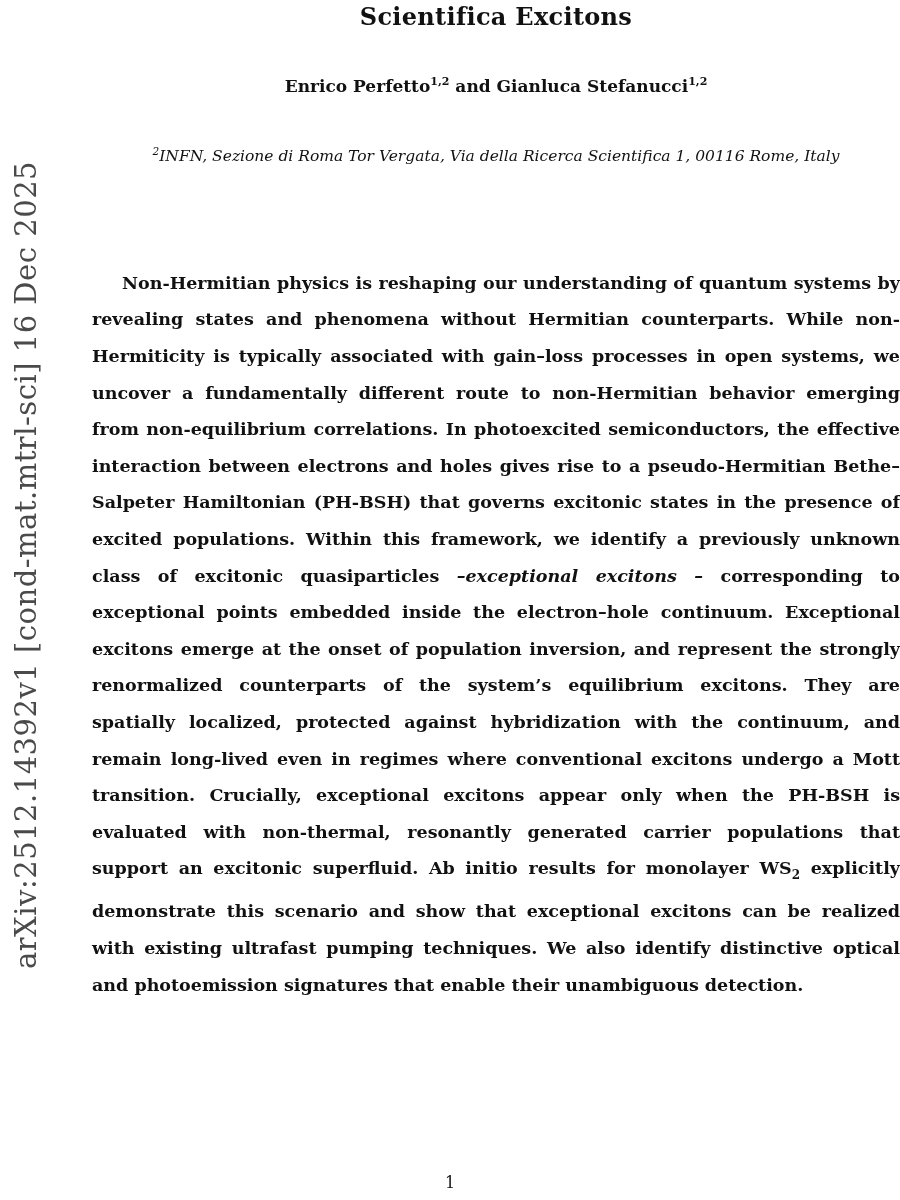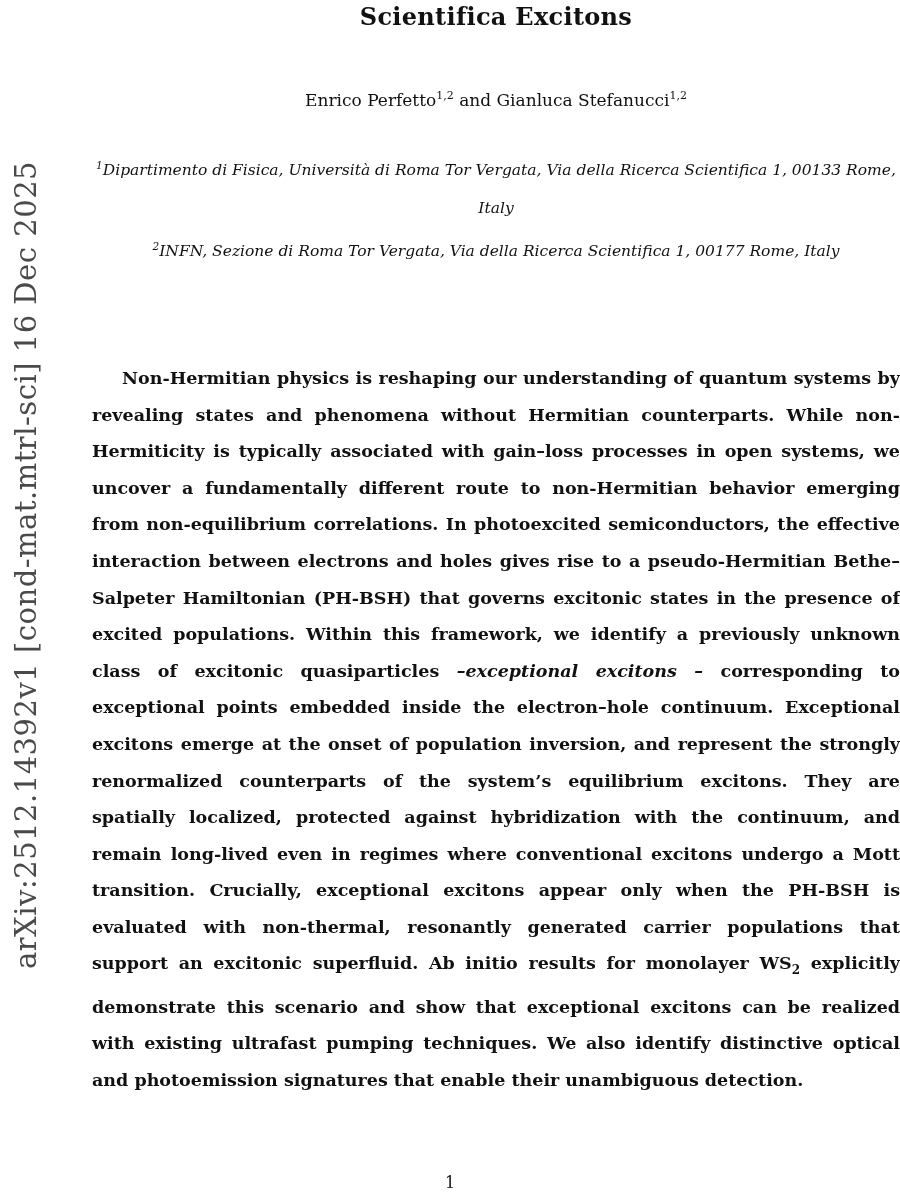--- a/index.html
+++ b/index.html
@@ -31,23 +31,23 @@
     padding-top: 2px;
   }
   .title {
     text-align: center;
     font-size: 24px;
     font-weight: bold;
     letter-spacing: 0.3px;
   }
   .authors {
     text-align: center;
-    margin-top: 58px;
+    margin-top: 44px;
     font-size: 17px;
-    font-weight: normal;
+    font-weight: bold;
   }
   .authors sup { font-size: 11px; }
   .affiliations {
     margin-top: 36px;
     text-align: center;
     font-style: italic;
     font-size: 15.5px;
     line-height: 38px;
   }
   .affiliations sup { font-size: 10.5px; font-style: italic; }
@@ -76,22 +76,21 @@
 
   <div class="watermark">arXiv:2512.14392v1 [cond-mat.mtrl-sci] 16 Dec 2025</div>
 
   <div class="content">
 
     <h1 class="title">Scientifica Excitons</h1>
 
     <div class="authors"><span>Enrico Perfetto</span><sup>1,2</sup><span> and Gianluca Stefanucci</span><sup>1,2</sup></div>
 
     <div class="affiliations">
-      <div class="affiliation"><sup>1</sup><span>Dipartimento di Fisica, Università di Roma Tor Vergata, Via della Ricerca Scientifica 1, 00133 Rome, Italy</span></div>
-      <div class="affiliation"><sup>2</sup><span>INFN, Sezione di Roma Tor Vergata, Via della Ricerca Scientifica 1, 00177 Rome, Italy</span></div>
+      <div class="affiliation"><sup>2</sup><span>INFN, Sezione di Roma Tor Vergata, Via della Ricerca Scientifica 1, 00116 Rome, Italy</span></div>
     </div>
 
     <p class="abstract"><span>Non-Hermitian physics is reshaping our understanding of quantum systems by revealing states and phenomena without Hermitian counterparts. While non-Hermiticity is typically associated with gain–loss processes in open systems, we uncover a fundamentally different route to non-Hermitian behavior emerging from non-equilibrium correlations. In photoexcited semiconductors, the effective interaction between electrons and holes gives rise to a pseudo-Hermitian Bethe–Salpeter Hamiltonian (PH-BSH) that governs excitonic states in the presence of excited populations. Within this framework, we identify a previously unknown class of excitonic quasiparticles </span><em>–exceptional excitons –</em><span> corresponding to exceptional points embedded inside the electron–hole continuum. Exceptional excitons emerge at the onset of population inversion, and represent the strongly renormalized counterparts of the system’s equilibrium excitons. They are spatially localized, protected against hybridization with the continuum, and remain long-lived even in regimes where conventional excitons undergo a Mott transition. Crucially, exceptional excitons appear only when the PH-BSH is evaluated with non-thermal, resonantly generated carrier populations that support an excitonic superfluid. Ab initio results for monolayer WS</span><sub>2</sub><span> explicitly demonstrate this scenario and show that exceptional excitons can be realized with existing ultrafast pumping techniques. We also identify distinctive optical and photoemission signatures that enable their unambiguous detection.</span></p>
 
   </div>
 
   <div class="page-number">1</div>
 
 </div>
 

